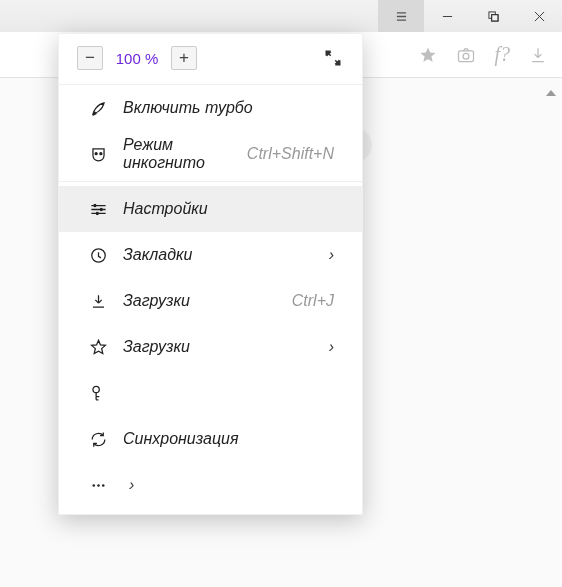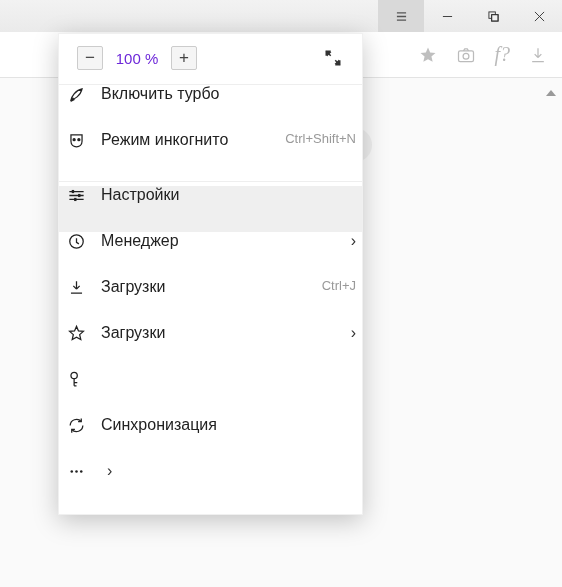--- a/index.html
+++ b/index.html
@@ -75,29 +75,30 @@
   width:26px;height:24px;
   border:1px solid #ccc;background:#f5f5f5;
   display:flex;align-items:center;justify-content:center;
   font-size:17px;color:#444;
   border-radius:2px;
 }
 .zlvl{min-width:68px;text-align:center;color:#6d28d9;font-size:15px;}
 .fsbtn{width:22px;height:22px;display:flex;align-items:center;justify-content:center;}
 .fsbtn svg{width:18px;height:18px;fill:#333;}
 .mitem{
-  display:flex;align-items:flex-start;
+  display:flex;align-items:center;
   height:46px;
-  padding:0 6px;
+  padding:0 28px;
+  font-style:italic;
 }
 .mitem.highlight{background:#efefef;}
 .micon{width:22px;margin-right:14px;display:flex;align-items:center;justify-content:center;}
 .micon svg{width:19px;height:19px;stroke:#222;stroke-width:1.6;fill:none;}
 .mlabel{flex:1;color:#222;font-size:16px;}
-.mshortcut{color:#999;font-size:13px;}
+.mshortcut{color:#999;font-size:16px;}
 .marrow{color:#333;font-size:16px;margin-left:6px;}
 .msep{height:1px;background:#eee;margin:4px 0;}
 </style>
 </head>
 <body>
 
 <div class="titlebar">
   <div class="tbtn hamburger">
     <svg viewBox="0 0 12 12">
         <path d="M1 2h10M1 6h10M1 10h10" stroke="#555" stroke-width="1.5"></path>
@@ -202,21 +203,21 @@
     <span class="mlabel">Настройки</span>
   </div>
 
   <div class="mitem">
     <span class="micon">
       <svg viewBox="0 0 24 24">
           <circle cx="12" cy="12" r="8.5"></circle>
           <path d="M12 8v5l3 2"></path>
         </svg>
     </span>
-    <span class="mlabel">Менеджер</span>
+    <span class="mlabel">Закладки</span>
     <span class="marrow">›</span>
   </div>
 
   <div class="mitem">
     <span class="micon">
       <svg viewBox="0 0 24 24">
           <path d="M12 4v10m0 0l-4-4m4 4l4-4M5 19h14"></path>
         </svg>
     </span>
     <span class="mlabel">Загрузки</span>

